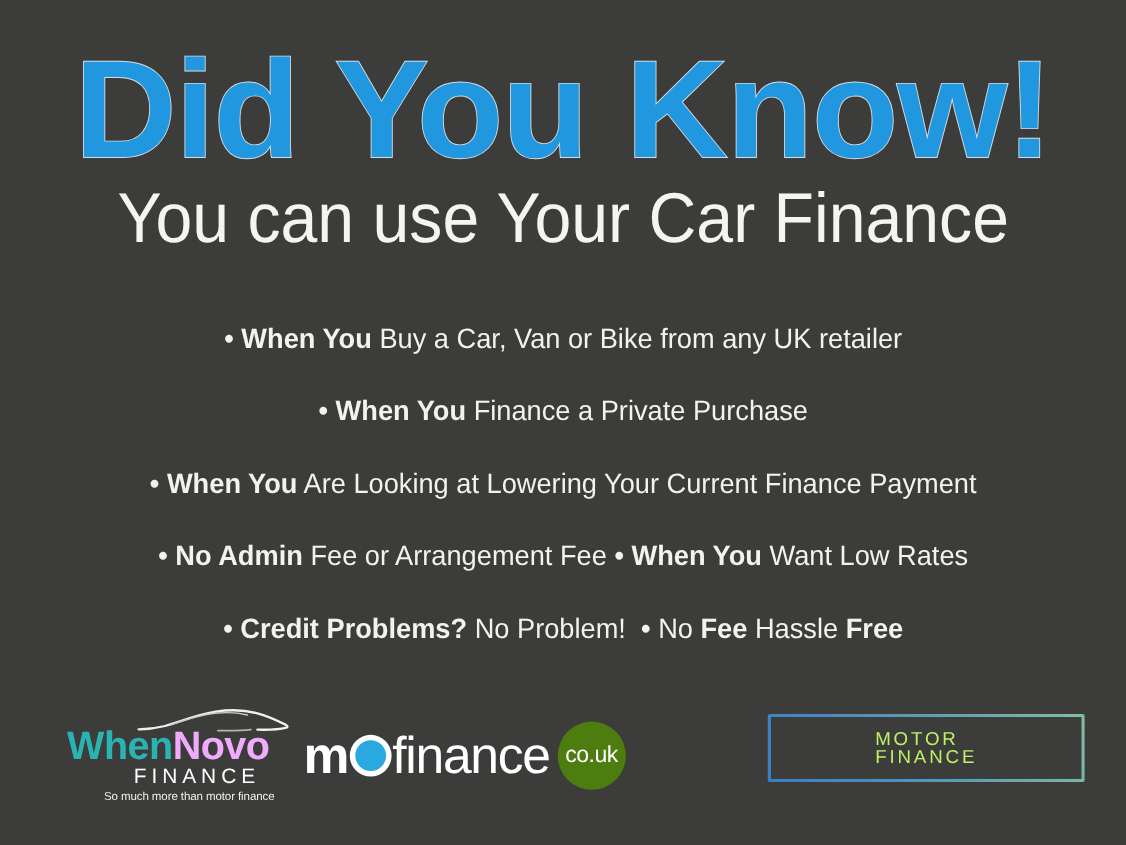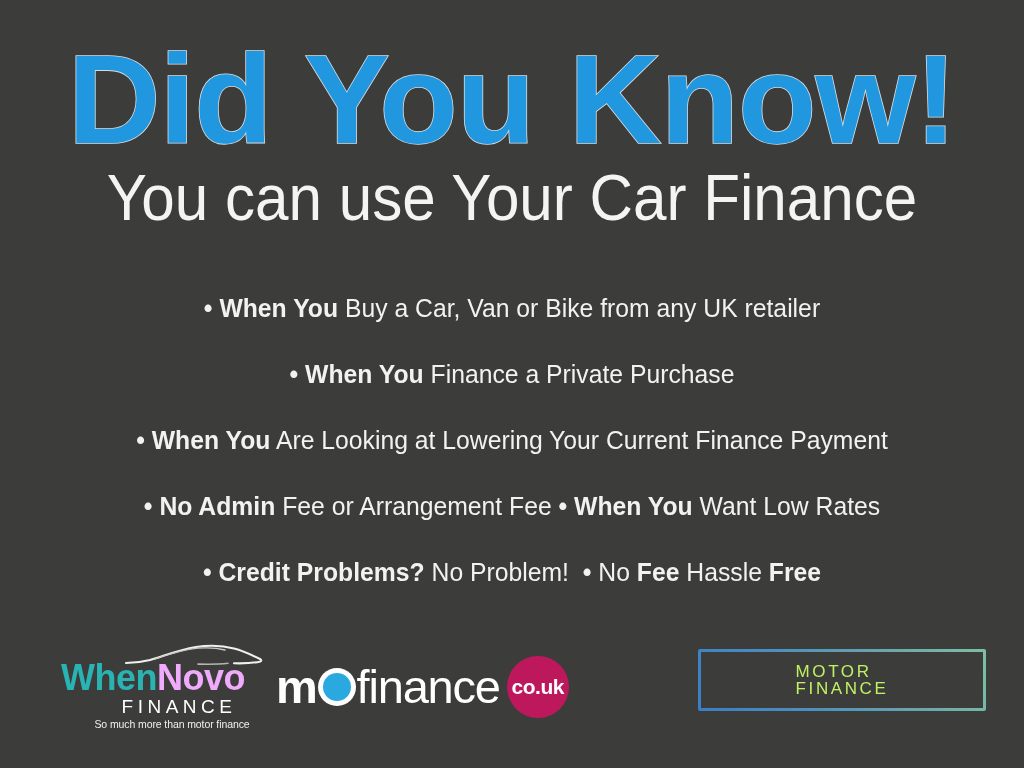--- a/index.html
+++ b/index.html
@@ -148,25 +148,25 @@
   }
   .mt-o .disc {
     position:absolute; inset:5px;
     border-radius:50%;
     background:#2aa9e0;
   }
   .mt-couk {
     margin-left:7px;
     width:62px; height:62px;
     border-radius:50%;
-    background:#be185d;
+    background:#4d7c0f;
     display:flex; align-items:center; justify-content:center;
     font-family:"Liberation Sans", sans-serif;
     font-size:21px;
-    font-weight:bold;
+    font-weight:normal;
     color:#ffffff;
     letter-spacing:-0.5px;
   }
 
   
   .bluemf {
     position:absolute;
     left:698px; top:7px;
     width:288px; height:62px;
     padding:3px;

